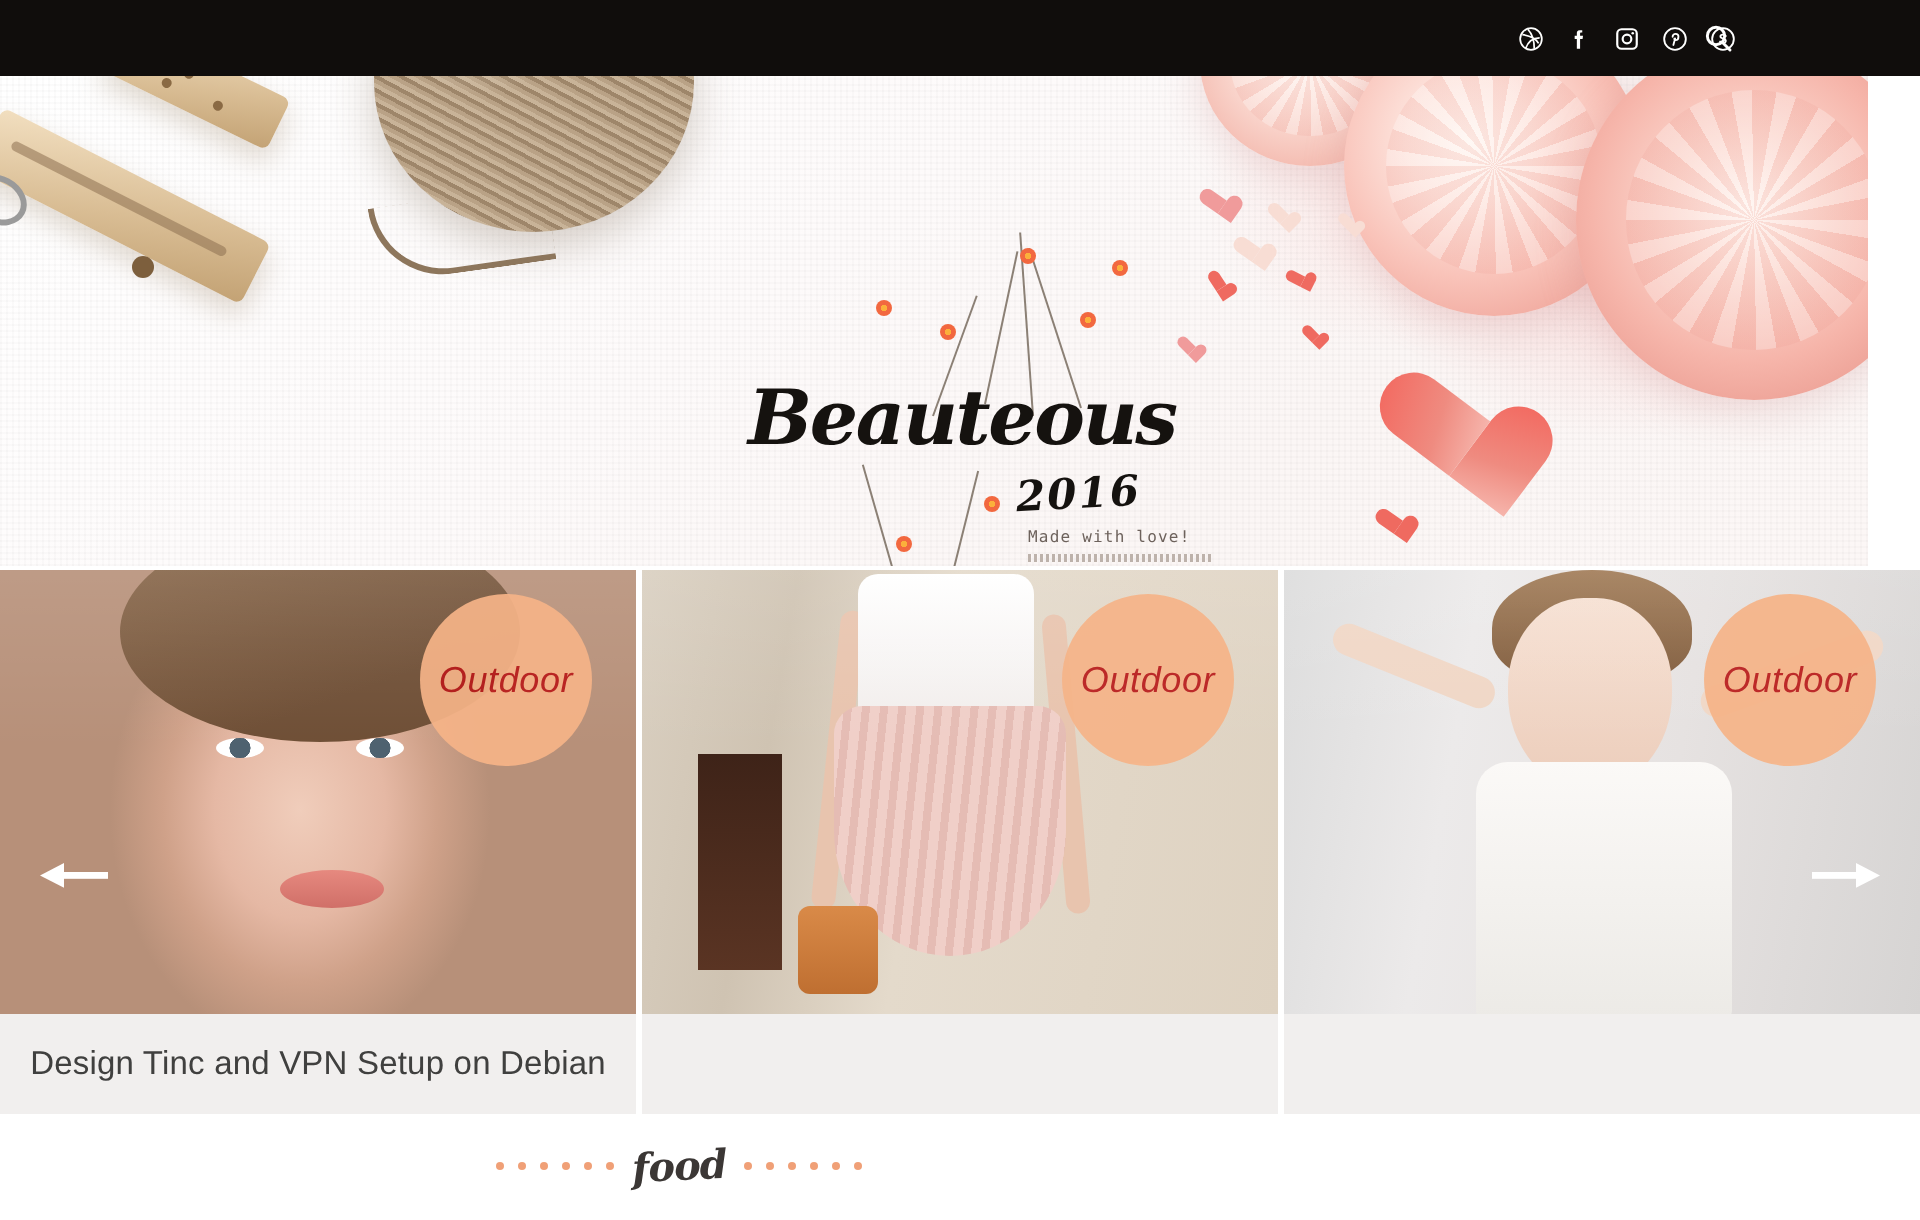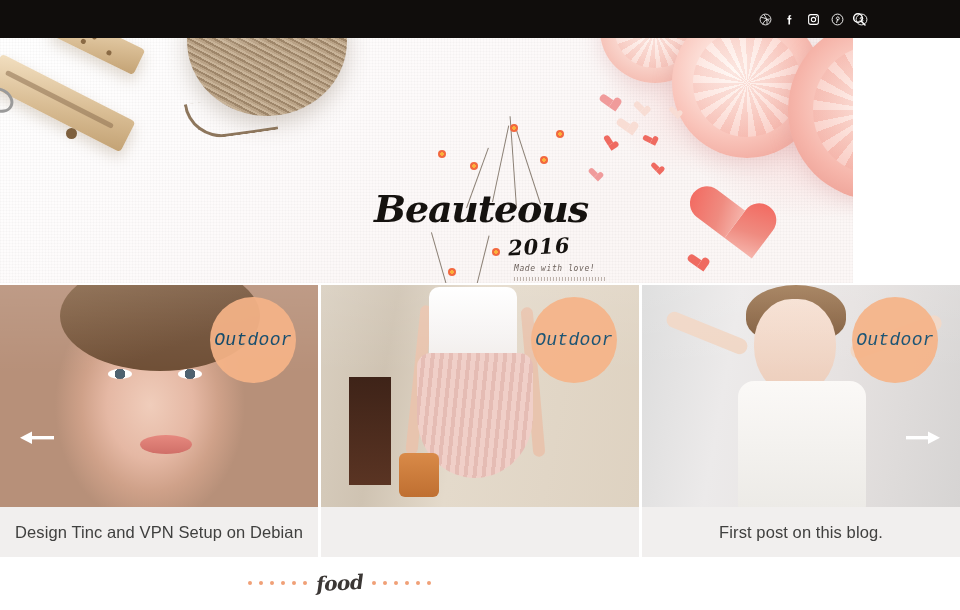--- a/index.html
+++ b/index.html
@@ -26,21 +26,21 @@
   .soc {
     width: 14px; height: 14px; display: flex; align-items: center;
     justify-content: center; cursor: pointer; color: #ffffff;
   }
   .soc svg { display: block; }
   .nav-search { position: absolute; right: 93px; top: 11px; width: 16px;
                 height: 16px; cursor: pointer; }
 
   
   .hero {
-    position: absolute; left: 0; top: 38px; width: 853px; height: 245px;
+    position: absolute; left: 0; top: 38px; width: 934px; height: 245px;
     overflow: hidden; background: #fdfbfa;
   }
   .hero-canvas {
     position: absolute; inset: 0;
     background:
       radial-gradient(ellipse 180px 120px at 815px 95px, rgba(243,160,160,.30), rgba(243,160,160,0) 72%),
       radial-gradient(ellipse 140px 110px at 700px 60px, rgba(246,178,175,.26), rgba(246,178,175,0) 70%),
       linear-gradient(145deg, #ffffff 0%, #fdfafa 42%, #fbf6f5 70%, #fcf7f6 100%);
   }
   .hero-texture {
@@ -128,21 +128,21 @@
   }
   .logo-year {
     position: absolute; left: 134px; top: 96px;
     font-family: "DejaVu Serif", serif; font-style: italic; font-weight: 700;
     font-size: 21px; color: #15120f; letter-spacing: 1px;
     transform: rotate(-3deg);
   }
   .logo-tag {
     position: absolute; left: 140px; top: 126px;
     font-family: "DejaVu Sans Mono", monospace; font-size: 8px;
-    color: #6d625c; letter-spacing: .6px; white-space: nowrap; font-style: italic;
+    color: #6d625c; letter-spacing: .6px; white-space: nowrap;
   }
   .logo-tag-rule {
     position: absolute; left: 140px; top: 139px; width: 92px; height: 4px;
     background: repeating-linear-gradient(90deg, #bdb2ab 0 1.5px, transparent 1.5px 3px);
   }
   .twig { position: absolute; background: transparent; border-left: 1px solid #8b8075;
           transform-origin: bottom; }
   .bloom { position: absolute; width: 8px; height: 8px; border-radius: 50%;
            background: radial-gradient(circle, #fbb03b 0 30%, #f2683f 31% 100%); }
 
@@ -185,22 +185,22 @@
       background: #f0d7c6; border-radius: 8px; transform: rotate(-20deg); }
   .photo-wash { position: absolute; inset: 0;
       background: linear-gradient(180deg, rgba(255,255,255,.10), rgba(255,255,255,0) 40%); }
 
   .badge {
     position: absolute; right: 22px; top: 12px; width: 86px; height: 86px;
     border-radius: 50%; background: #f6b488; opacity: .92;
     display: flex; align-items: center; justify-content: center;
   }
   .badge-text {
-    font-family: Liberation Mono, monospace; font-style: italic; font-size: 18px;
-    color: #0c4a6e; letter-spacing: .3px;
+    font-family: Liberation Sans, sans-serif; font-style: italic; font-size: 18px;
+    color: #b91c1c; letter-spacing: .3px;
   }
   .card-title {
     height: 50px; display: flex; align-items: center; justify-content: center;
     background: #f1efee; color: #40403f; font-size: 16.5px; letter-spacing: .1px;
   }
   .arrow {
     position: absolute; top: 146px; width: 34px; height: 14px; cursor: pointer;
   }
   .arrow-left  { left: 20px; }
   .arrow-right { right: 20px; }
@@ -379,21 +379,20 @@
         <div class="badge">
           <span class="badge-text">Outdoor</span>
         </div>
         <div class="arrow arrow-right">
           <svg width="34" height="14" viewBox="0 0 34 14" fill="#ffffff">
             <rect x="0" y="5" width="26" height="3.4"></rect>
             <polygon points="34,6.7 22,0.5 22,12.9"></polygon>
           </svg>
         </div>
       </div>
-      <div class="card-title">First post on this blog.</div>
     </div>
   </div>
 
   <div class="footer">
     <div class="food-block">
       <span class="dots">
         <span></span>
           <span></span>
           <span></span>
           <span></span>

